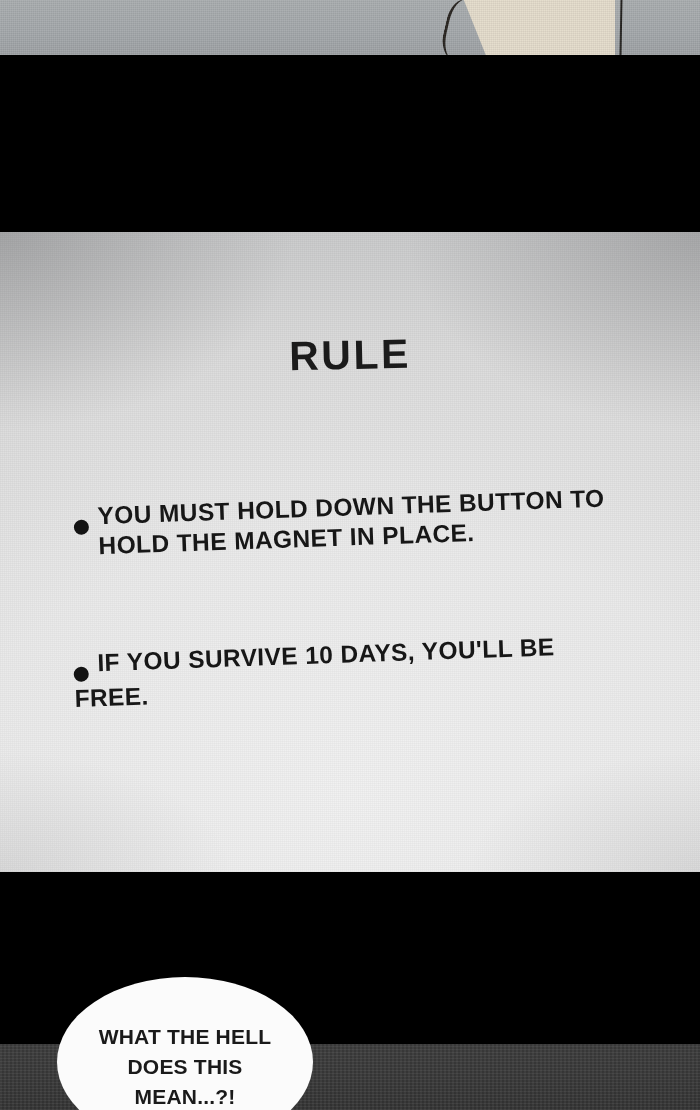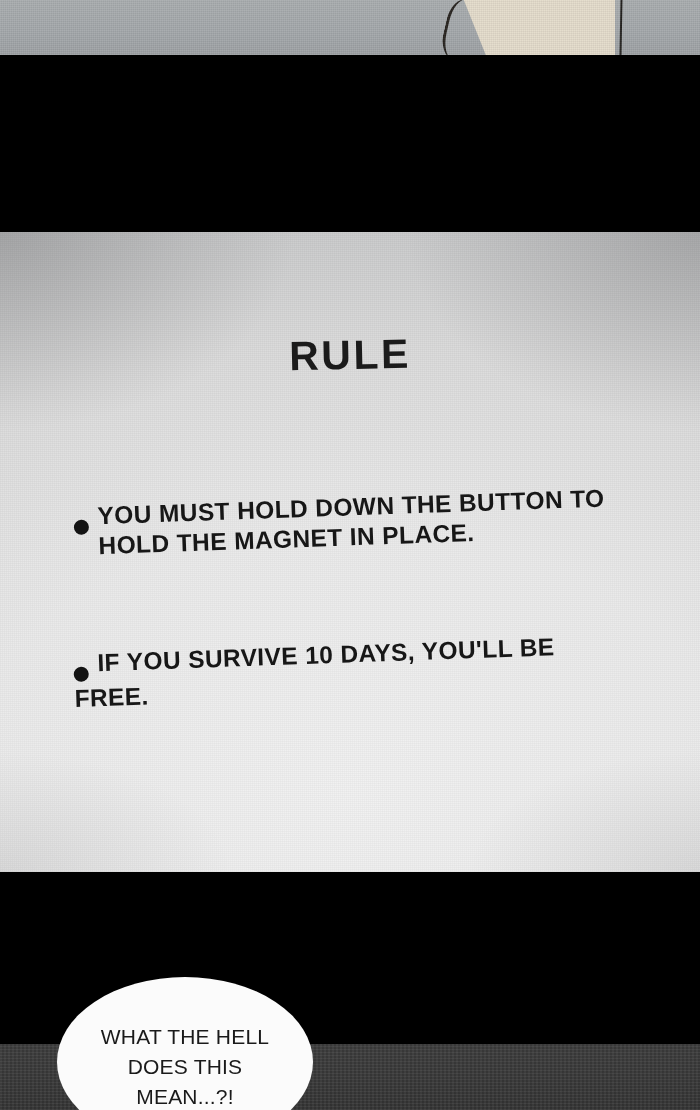--- a/index.html
+++ b/index.html
@@ -209,21 +209,21 @@
     display: flex;
     align-items: flex-start;
     justify-content: center;
     overflow: hidden;
     z-index: 5;
   }
   .bubble-text {
     margin-top: 45px;
     text-align: center;
     font-size: 21px;
-    font-weight: 400;
+    font-weight: 700;
     line-height: 1.42;
     color: #1a1a1a;
     letter-spacing: .2px;
     white-space: pre-line;
   }
 </style>
 </head>
 <body>
 
 <div id="page">

